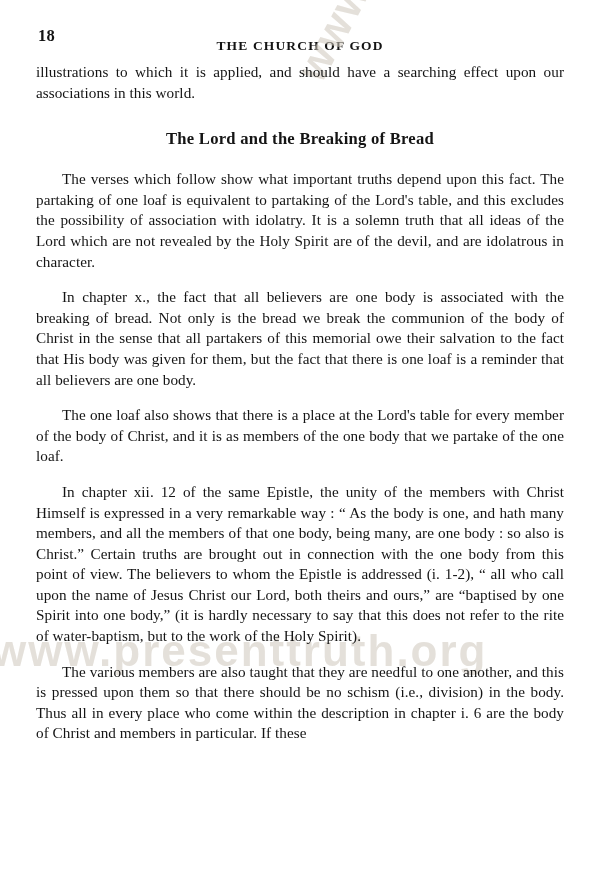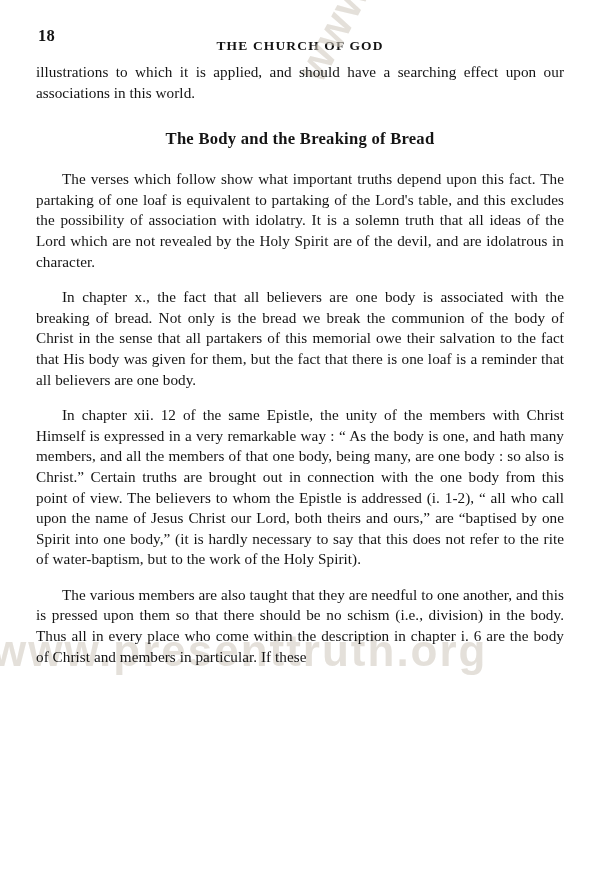--- a/index.html
+++ b/index.html
@@ -114,21 +114,22 @@
 
   <div class="running-head">
     <div class="folio">18</div>
     <div class="head-title">THE CHURCH OF GOD</div>
   </div>
 
   <div class="body-col">
 
     <p class="lead">illustrations to which it is applied, and should have a searching effect upon our associations in this world.</p>
 
-    <h2 class="section-heading">The Body and the Breaking of Bread</h2>
+    <h2 class="section-heading">The Lord and the Breaking of Bread</h2>
 
     <p class="para">The verses which follow show what important truths depend upon this fact.  The partaking of one loaf is equivalent to partaking of the Lord's table, and this excludes the possibility of association with idolatry.  It is a solemn truth that all ideas of the Lord which are not revealed by the Holy Spirit are of the devil, and are idolatrous in character.</p>
     <p class="para">In chapter x., the fact that all believers are one body is associated with the breaking of bread.  Not only is the bread we break the communion of the body of Christ in the sense that all partakers of this memorial owe their salvation to the fact that His body was given for them, but the fact that there is one loaf is a reminder that all believers are one body.</p>
+    <p class="para">The one loaf also shows that there is a place at the Lord's table for every member of the body of Christ, and it is as members of the one body that we partake of the one loaf.</p>
     <p class="para">In chapter xii. 12 of the same Epistle, the unity of the members with Christ Himself is expressed in a very remarkable way :  “ As the body is one, and hath many members, and all the members of that one body, being many, are one body : so also is Christ.”  Certain truths are brought out in connection with the one body from this point of  view.   The believers to whom the Epistle is addressed (i. 1-2), “ all who call upon the name of Jesus Christ our Lord, both theirs and ours,” are “baptised by one Spirit into one body,” (it is hardly necessary to say that this does not refer to the rite of  water-baptism, but to the work of the Holy Spirit).</p>
     <p class="para">The various members are also taught that they are needful to one another, and this is pressed upon them so that there should be no schism (i.e., division) in the body.  Thus all in every place who come within the description in chapter i. 6 are the body of Christ and members in particular.  If these</p>
 
   </div>
 </div>
 
 </body></html>

